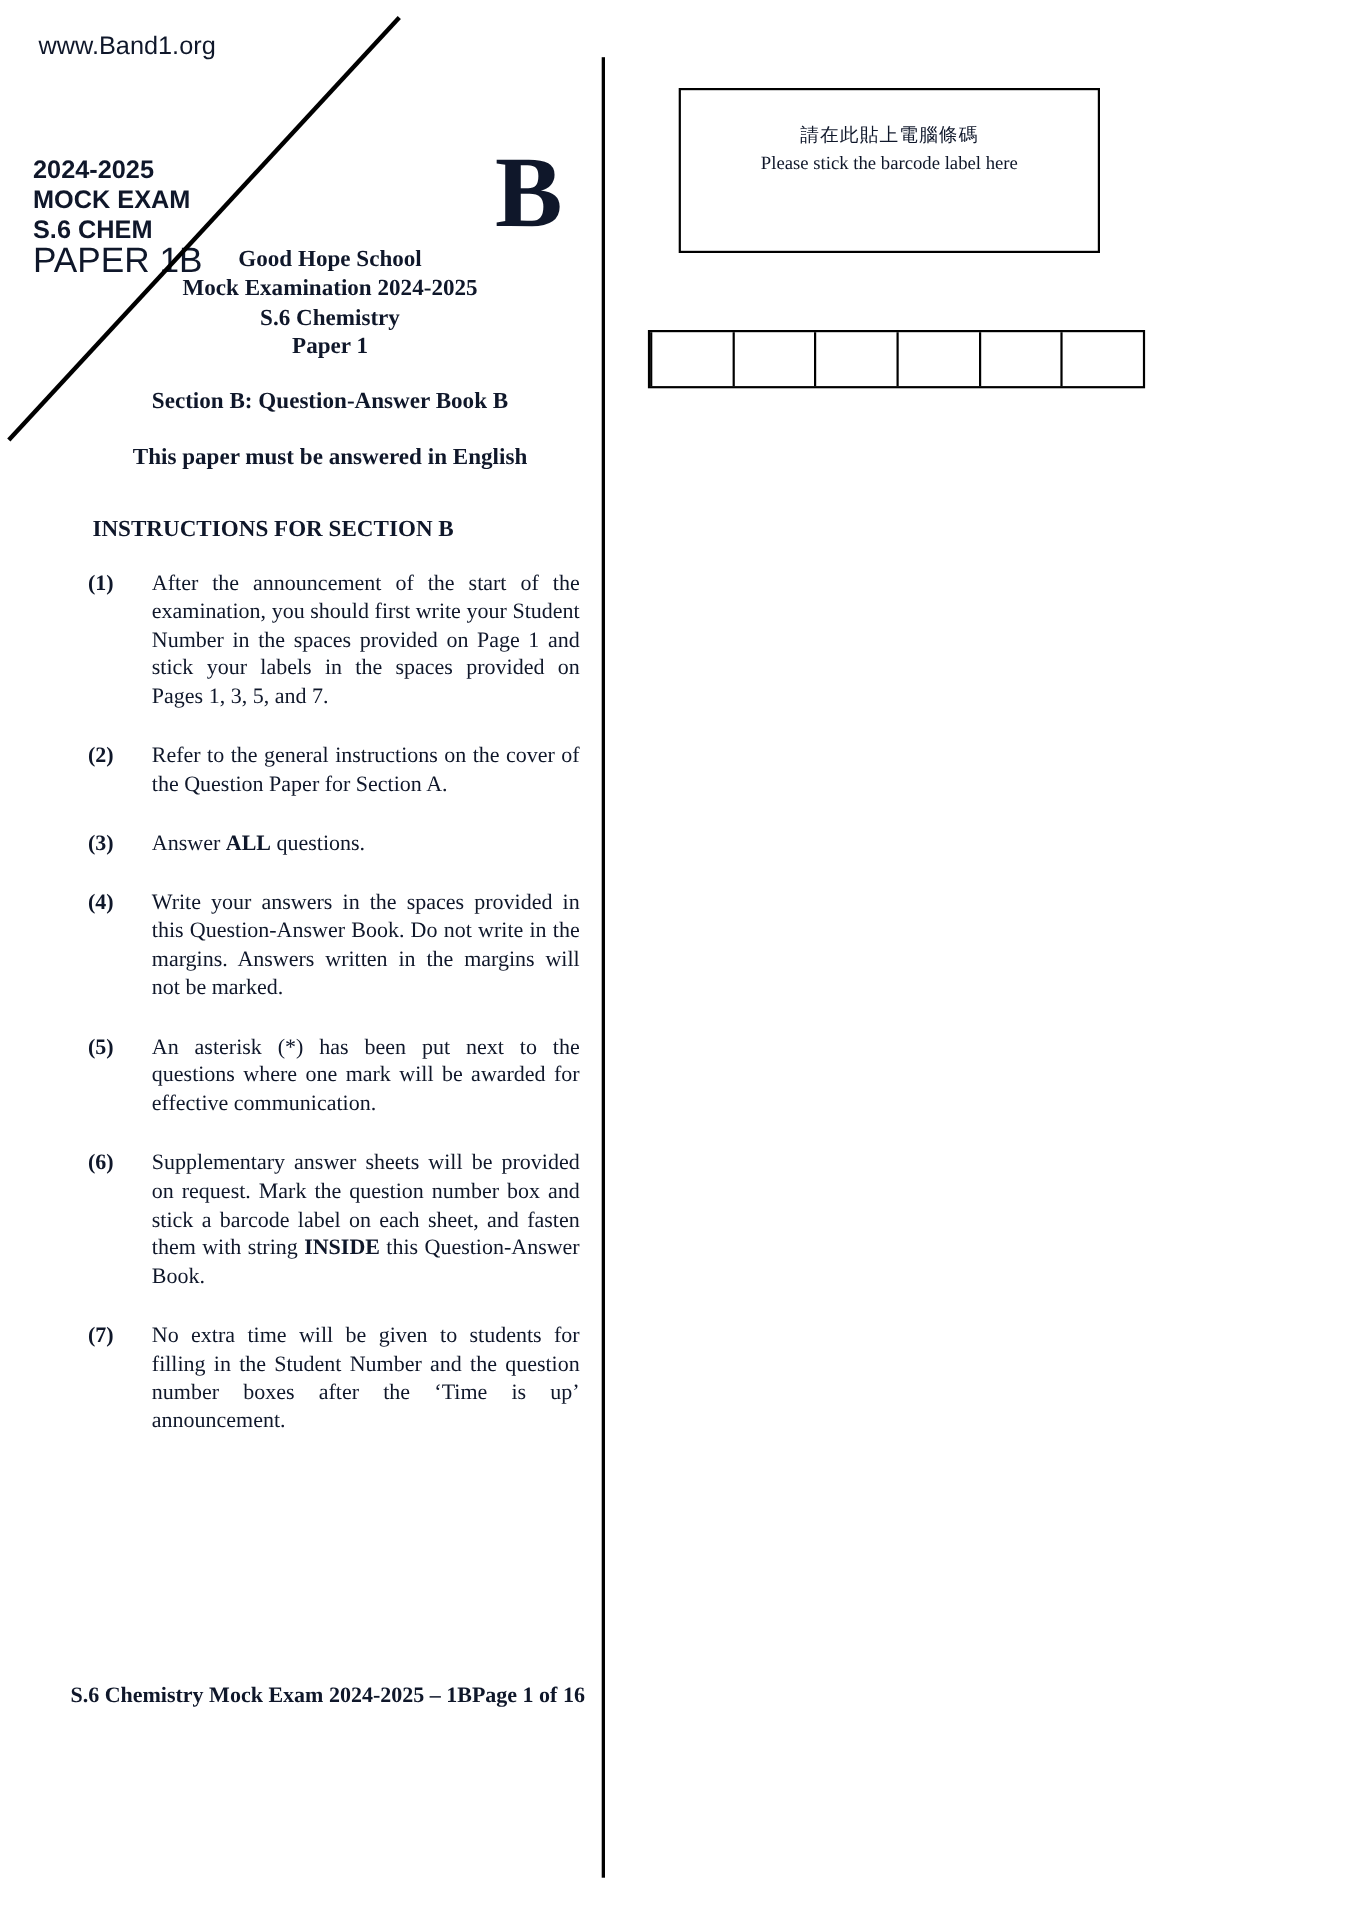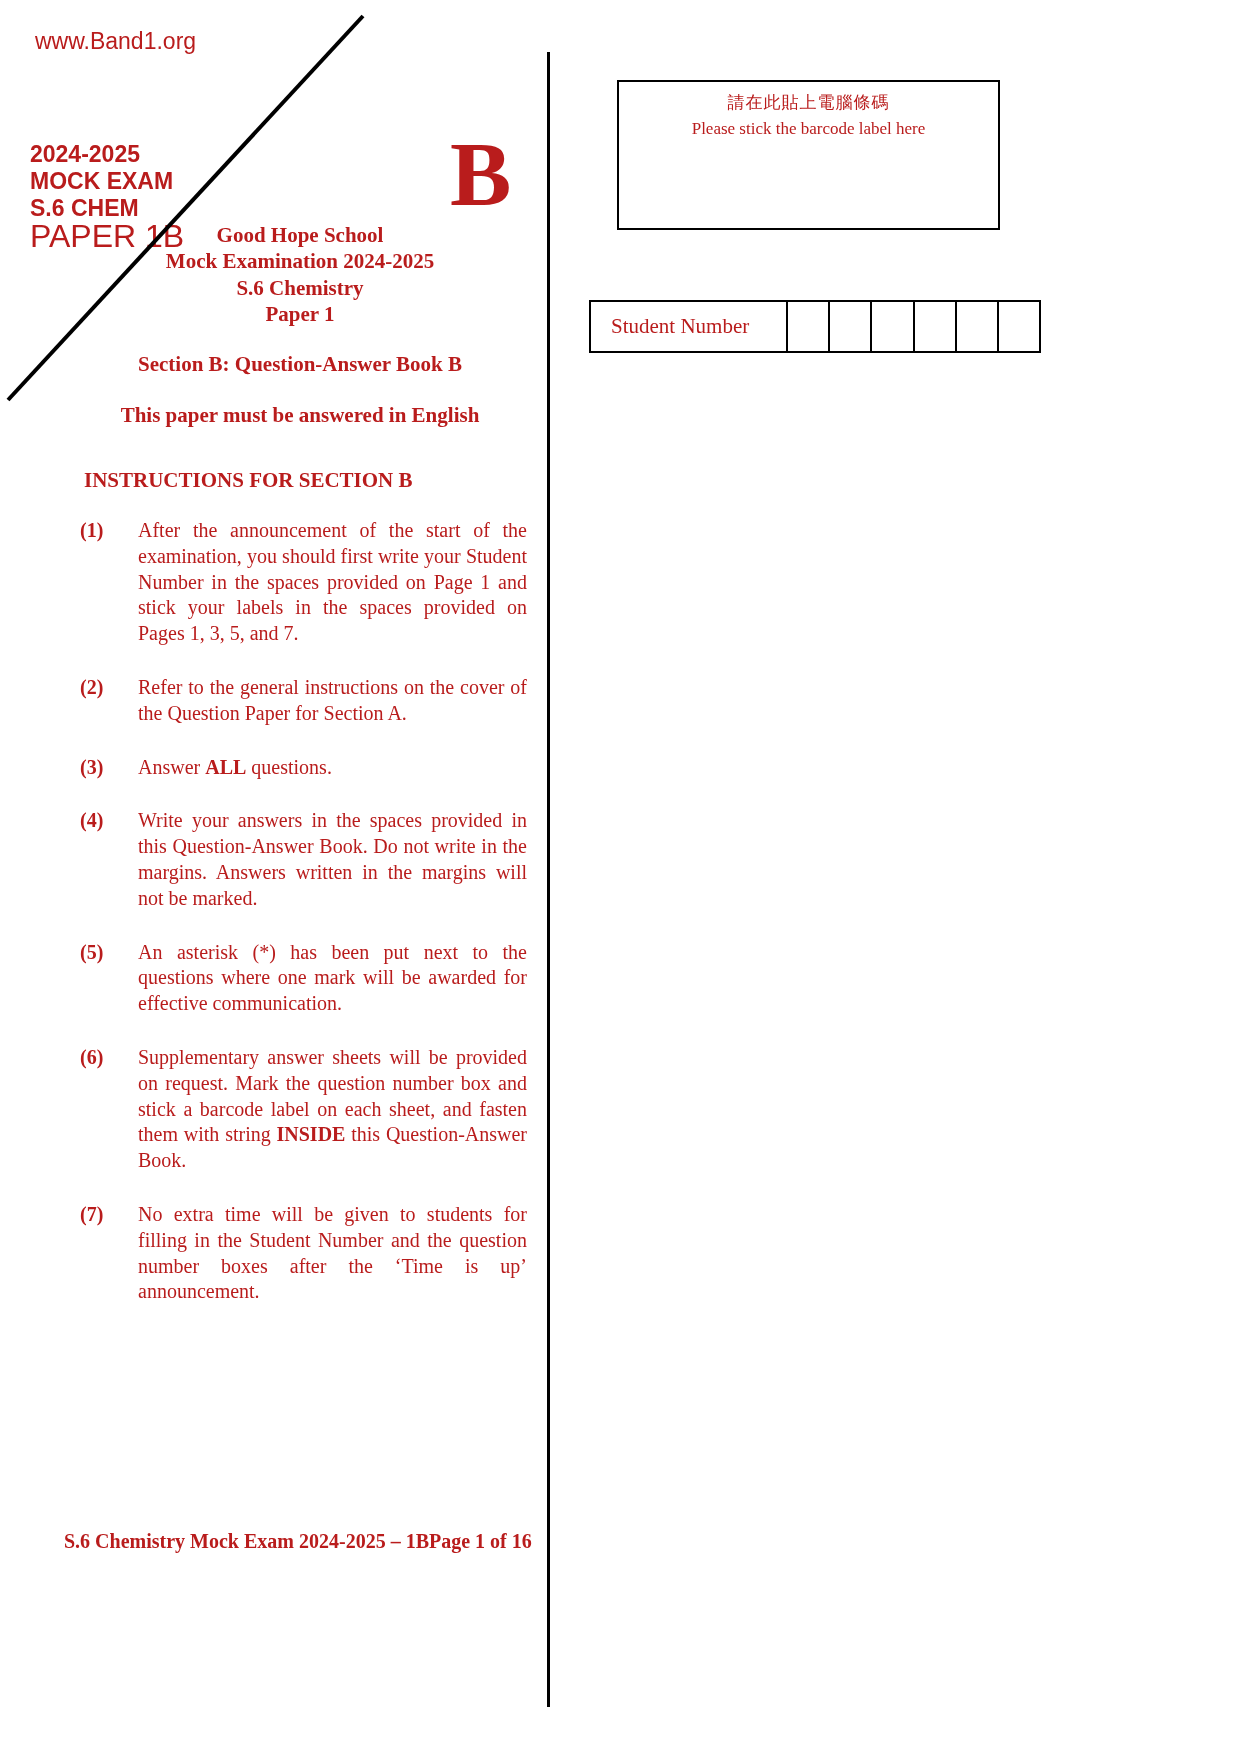--- a/index.html
+++ b/index.html
@@ -2,21 +2,21 @@
 <html><head>
 <meta charset="utf-8">
 <style>
   * { margin:0; padding:0; box-sizing:border-box; }
   html,body { background:#e9e9e9; }
   .page {
     position:relative;
     width:1240px; height:1754px;
     background:#ffffff;
     font-family:"Liberation Serif", serif;
-    color:#b91c1c;
+    color:#0f172a;
     overflow:hidden;
     margin:0 auto;
   }
 
   .watermark {
     position:absolute; left:35px; top:28px;
     font-family:"Liberation Sans", sans-serif;
     font-size:23px;
   }
   .exam-block {
@@ -67,21 +67,21 @@
 
   .divider {
     position:absolute; left:547px; top:52px;
     width:3px; height:1655px; background:#000;
   }
 
   .barcode-box {
     position:absolute; left:617px; top:80px;
     width:383px; height:150px;
     border:2px solid #000;
-    text-align:center; padding-top:8px;
+    text-align:center; padding-top:28px;
     font-size:17px; line-height:1.5;
   }
   .barcode-line-cn { letter-spacing:1px; }
 
   .student-number {
     position:absolute; left:589px; top:300px;
     width:452px; height:53px;
     border:2px solid #000;
     display:flex;
   }
@@ -164,21 +164,20 @@
   <div class="footer">S.6 Chemistry Mock Exam 2024-2025 – 1BPage 1 of 16</div>
 
   <div class="divider"></div>
 
   <div class="barcode-box">
     <div class="barcode-line-cn">請在此貼上電腦條碼</div>
     <div>Please stick the barcode label here</div>
   </div>
 
   <div class="student-number">
-    <div class="sn-label">Student Number</div>
     <div class="sn-cell"></div>
     <div class="sn-cell"></div>
     <div class="sn-cell"></div>
     <div class="sn-cell"></div>
     <div class="sn-cell"></div>
     <div class="sn-cell"></div>
   </div>
 
 </div>
 

